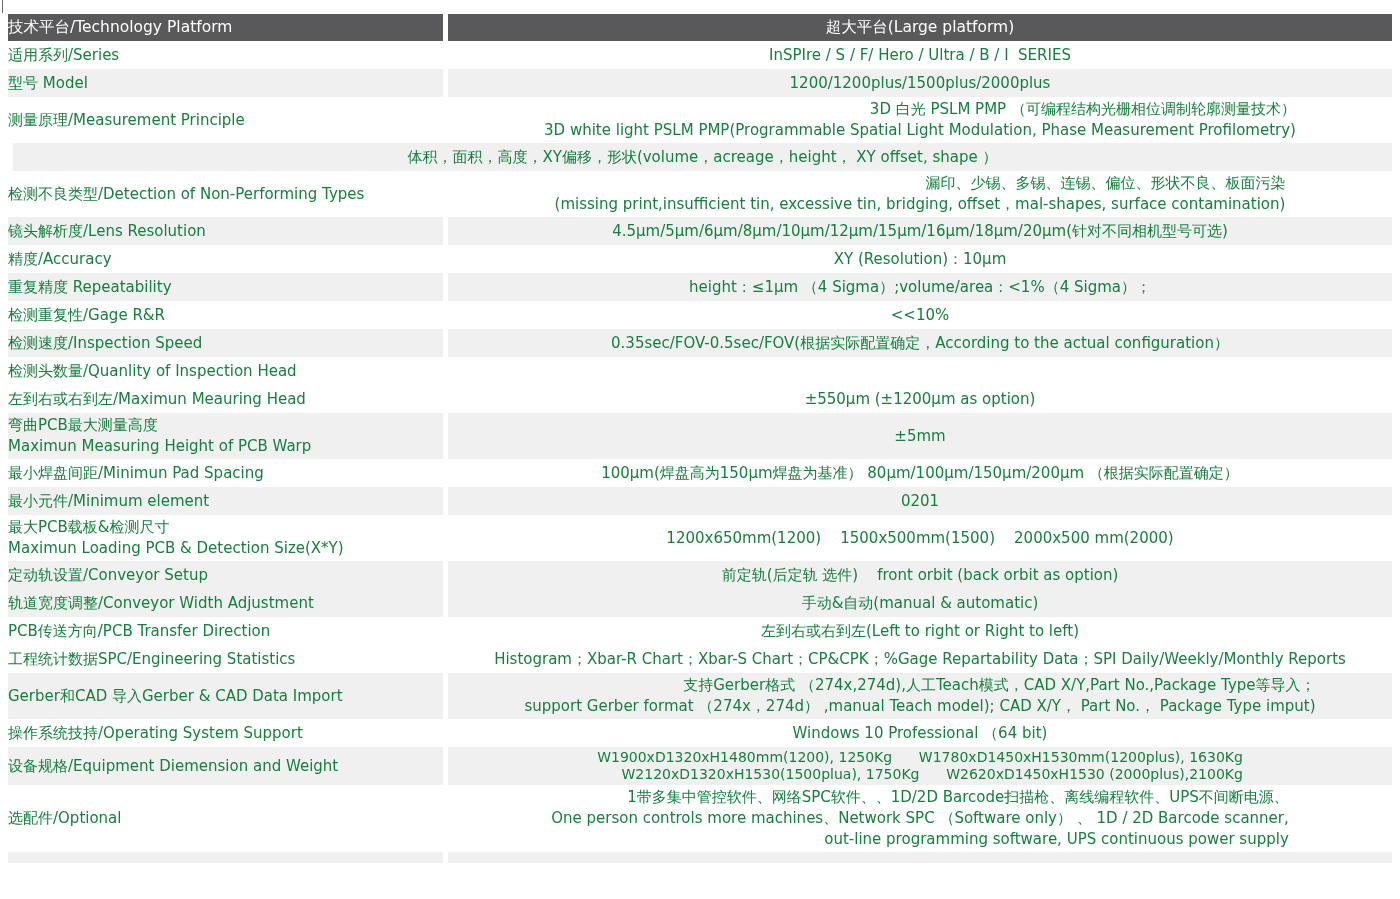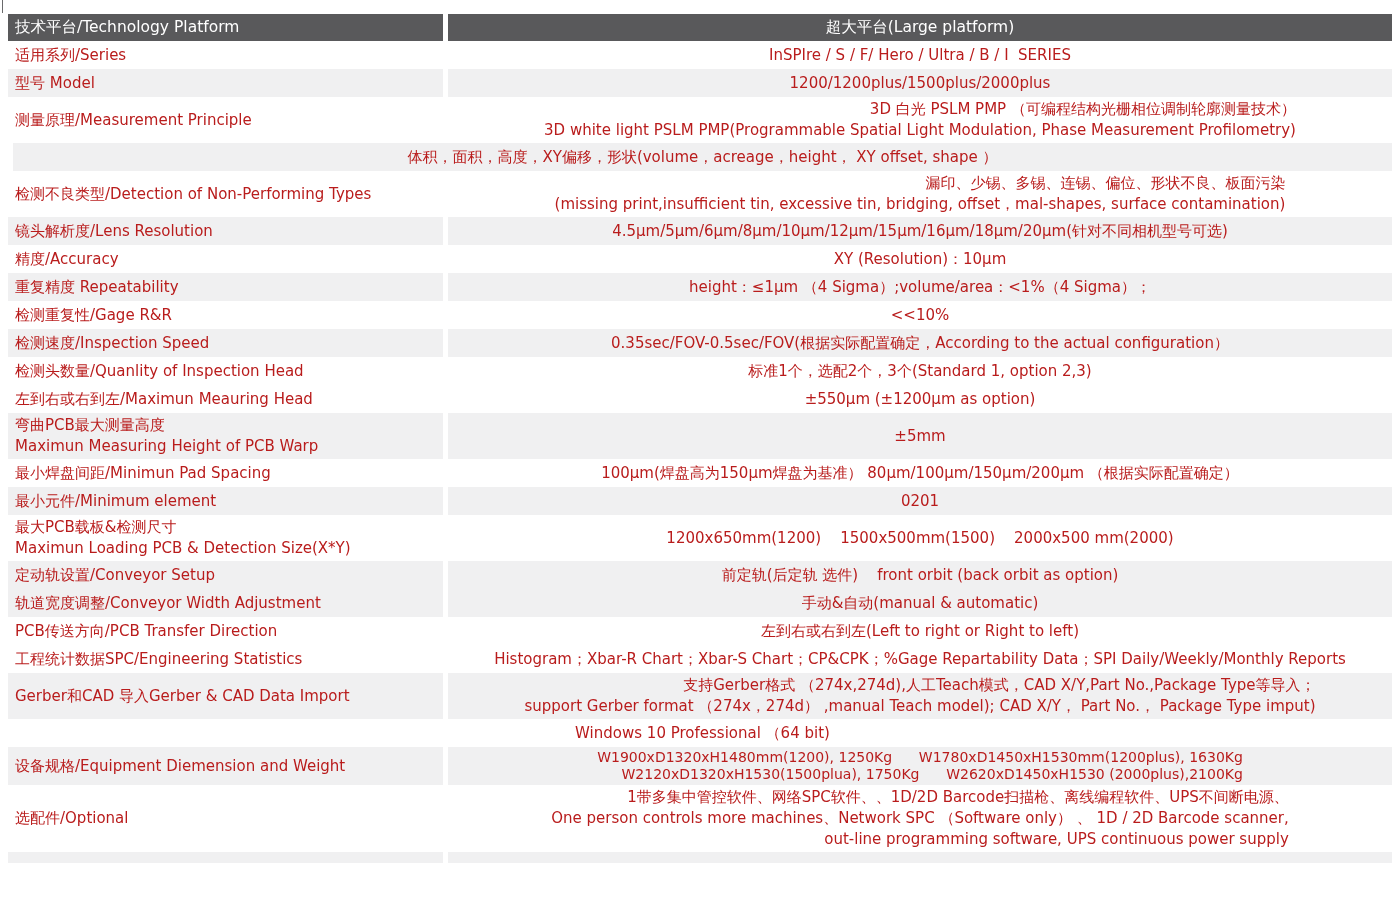--- a/index.html
+++ b/index.html
@@ -27,29 +27,28 @@
   .row {
     display: flex;
     align-items: stretch;
     min-height: 28px;
   }
   .cell {
     display: flex;
     align-items: center;
     padding: 2px 0;
     box-sizing: border-box;
-    color: #b91c1c;
+    color: #15803d;
     font-size: 15px;
     line-height: 21px;
     white-space: pre-wrap;
   }
   .cell.label {
     width: 435px;
     flex: 0 0 435px;
-    padding-left: 7px;
     text-align: left;
   }
   .gap {
     width: 5px;
     flex: 0 0 5px;
     background: #ffffff;
   }
   .cell.value {
     flex: 1 1 auto;
     justify-content: center;
@@ -138,21 +137,20 @@
 
   <div class="row gray">
     <div class="cell label">检测速度/Inspection Speed</div>
     <div class="gap"></div>
     <div class="cell value">0.35sec/FOV-0.5sec/FOV(根据实际配置确定，According to the actual configuration）</div>
   </div>
 
   <div class="row">
     <div class="cell label">检测头数量/Quanlity of Inspection Head</div>
     <div class="gap"></div>
-    <div class="cell value">标准1个，选配2个，3个(Standard 1, option 2,3)</div>
   </div>
 
 
   <div class="row">
     <div class="cell label">左到右或右到左/Maximun Meauring Head</div>
     <div class="gap"></div>
     <div class="cell value">±550μm (±1200μm as option)</div>
   </div>
 
   <div class="row gray">
@@ -206,20 +204,21 @@
   </div>
 
   <div class="row gray">
     <div class="cell label">Gerber和CAD 导入Gerber &amp; CAD Data Import</div>
     <div class="gap"></div>
     <div class="cell value">支持Gerber格式 （274x,274d),人工Teach模式，CAD X/Y,Part No.,Package Type等导入；
 support Gerber format （274x，274d） ,manual Teach model); CAD X/Y， Part No.， Package Type imput)</div>
   </div>
 
   <div class="row">
+    <div class="cell label">操作系统技持/Operating System Support</div>
     <div class="gap"></div>
     <div class="cell value">Windows 10 Professional （64 bit)</div>
   </div>
 
   <div class="row gray small-value">
     <div class="cell label">设备规格/Equipment Diemension and Weight</div>
     <div class="gap"></div>
     <div class="cell value">W1900xD1320xH1480mm(1200), 1250Kg      W1780xD1450xH1530mm(1200plus), 1630Kg
 W2120xD1320xH1530(1500plua), 1750Kg      W2620xD1450xH1530 (2000plus),2100Kg</div>
   </div>

